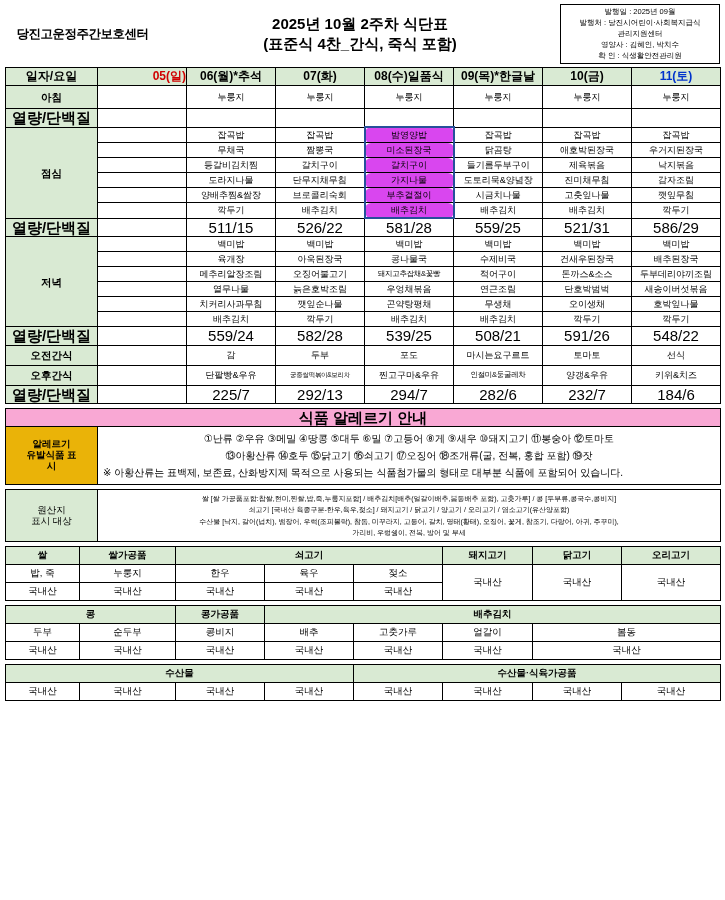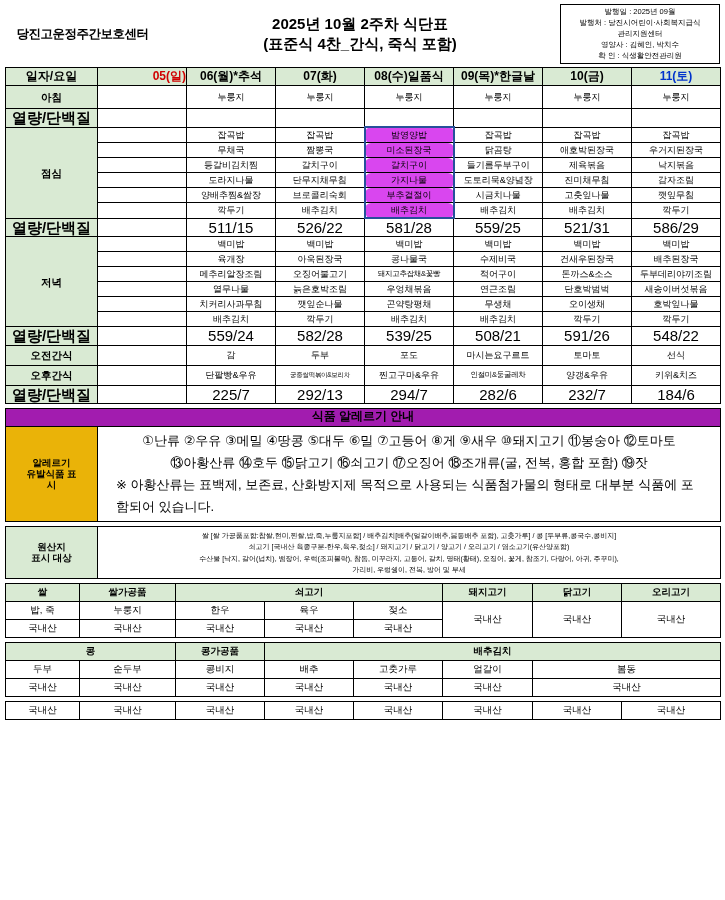--- a/index.html
+++ b/index.html
@@ -22,27 +22,27 @@
   .menu .kcal-label{background:#d9ead3;font-weight:bold;font-size:9.5px;}
   .menu .sun{color:#d00000;text-align:right;}
   .menu .sat{color:#0033cc;}
   .menu .hl{background:#d946ef;border-left:2px solid #26509a;border-right:2px solid #26509a;border-radius:6px;}
   .menu .hl-top{border-top:2px solid #26509a;}
   .menu .hl-bot{border-bottom:2px solid #26509a;}
   .tiny{font-size:6.5px;letter-spacing:-0.3px;}
   .tiny8{font-size:7.5px;letter-spacing:-0.3px;}
   
   .allergy{width:715px;margin-top:4px;}
-  .allergy .hd{background:#a21caf;font-weight:bold;font-size:12px;height:17px;}
+  .allergy .hd{background:#f9a8d4;font-weight:bold;font-size:15px;height:17px;}
   .allergy .lbl{background:#eab308;font-weight:bold;font-size:9.5px;width:70px;}
-  .allergy .body{text-align:left;padding:3px 18px;font-size:13px;line-height:1.7;}
+  .allergy .body{text-align:left;padding:3px 5px;font-size:10px;line-height:1.7;}
   
   .origin{width:715px;margin-top:4px;}
   .origin .hd{background:#d9ead3;font-weight:bold;font-size:10px;height:17px;}
-  .origin .lbl{background:#d9ead3;font-weight:bold;font-size:9.5px;width:70px;}
+  .origin .lbl{background:#d9ead3;font-weight:normal;font-size:9.5px;width:70px;}
   .origin .body{text-align:center;padding:3px 4px;font-size:7px;line-height:1.6;}
   
   .btm{width:715px;margin-top:4px;}
   .btm td{height:17px;font-size:9.5px;}
   .btm .grp{background:#d9ead3;font-weight:bold;}
   .btm .sub{background:#ffffff;font-weight:normal;}
 </style>
 </head>
 <body>
 
@@ -412,20 +412,24 @@
       <col style="width:74px">
         <col style="width:96px">
         <col style="width:89px">
         <col style="width:89px">
       <col style="width:89px">
         <col style="width:90px">
         <col style="width:89px">
         <col style="width:99px">
     </colgroup>
     <tbody>
+        <tr>
+      <td class="grp" colspan="4">수산물</td>
+      <td class="grp" colspan="4">수산물·식육가공품</td>
+    </tr>
     <tr>
       <td>국내산</td>
       <td>국내산</td>
       <td>국내산</td>
       <td>국내산</td>
       <td>국내산</td>
       <td>국내산</td>
       <td>국내산</td>
       <td>국내산</td>
     </tr>

